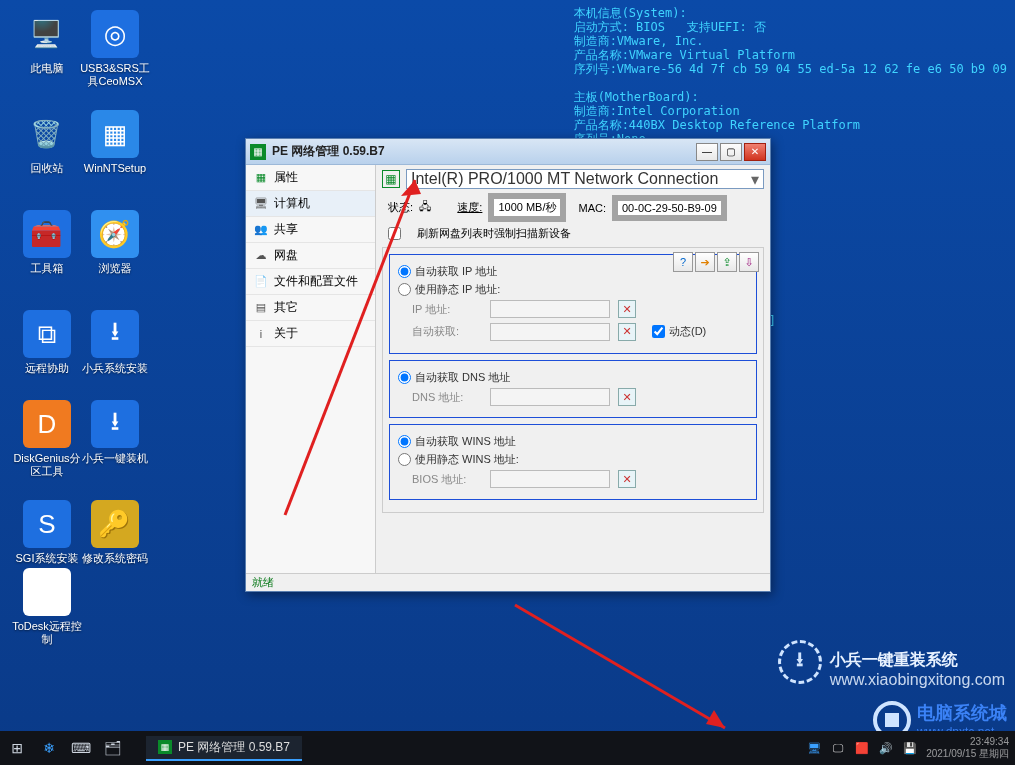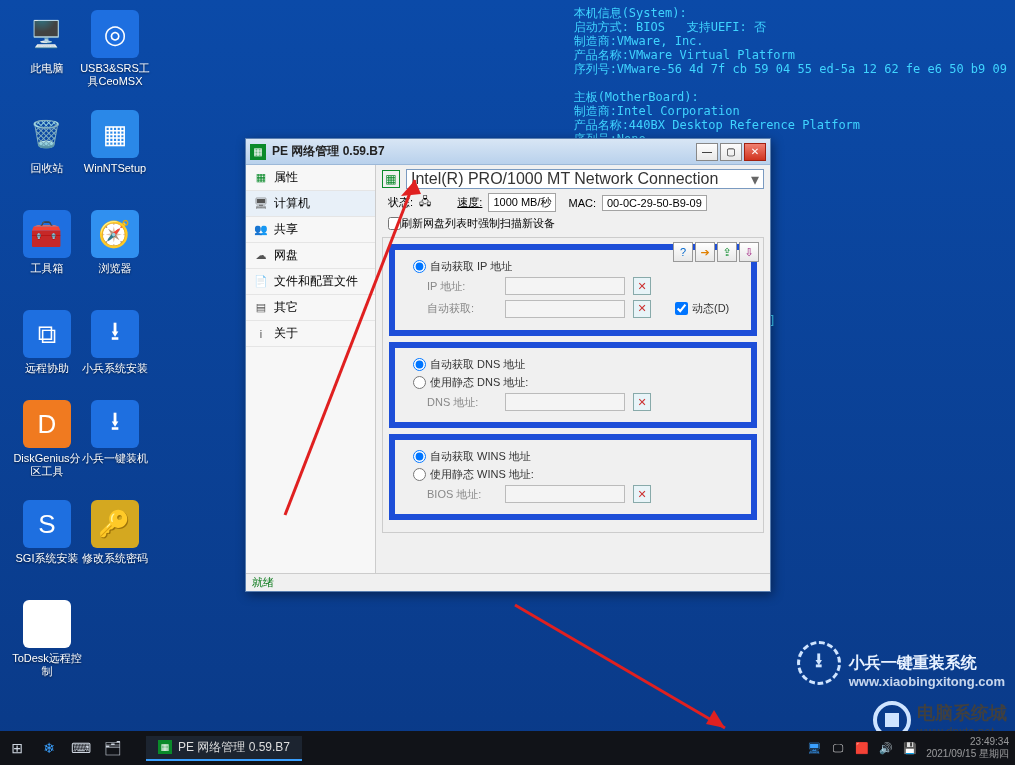--- a/index.html
+++ b/index.html
@@ -19,45 +19,45 @@
   .wbtn.close { background:linear-gradient(#f08070,#d03420); color:#fff; border-color:#a02010; }
   .wbody { display:flex; height:calc(100% - 44px); }
   .sidebar { width:130px; background:#f7f7f7; border-right:1px solid #ccc; }
   .sitem { display:flex; align-items:center; gap:6px; padding:4px 8px; border-bottom:1px solid #e5e5e5; cursor:pointer; }
   .sitem.sel { background:#e8f0f8; }
   .sicon { width:14px; height:14px; display:flex; align-items:center; justify-content:center; font-size:11px; }
   .main { flex:1; padding:4px 6px; background:#f0f0f0; overflow:hidden; }
   .row { display:flex; align-items:center; gap:6px; margin-bottom:4px; }
   .dd { flex:1; height:20px; border:1px solid #7a9ac0; background:#fff; padding:0 4px; display:flex; align-items:center; font-size:16px; color:#333; justify-content:space-between;}
   .statrow { display:flex; align-items:center; gap:6px; font-size:11px; margin:4px 0; padding-left:6px;}
-  .pill { border:1px solid #a3a3a3; background:#fff; padding:1px 4px; }
-  .chk { display:flex; gap:0; font-size:11px; margin:4px 0 6px 6px; }
+  .pill { border:6px solid #a3a3a3; background:#fff; padding:1px 4px; }
+  .chk { display:flex; gap:16px; font-size:11px; margin:4px 0 6px 6px; }
   .tabs { display:flex; gap:2px; margin:2px 0 4px 0; }
   .tab { border:1px solid #999; padding:2px 6px; background:linear-gradient(#fdfdfd,#e8e8e8); display:flex; align-items:center; gap:4px; font-size:11px; cursor:pointer; }
   .tab.sel { background:#fff; border-bottom:1px solid #fff; }
   .pane { border:1px solid #ccc; background:#f0f0f0; padding:6px; }
-  .group { border:6px solid #1d4ed8; background:#f0f0f0; padding:6px 18px 8px; margin-bottom:6px; }
+  .group { border:1px solid #1d4ed8; background:#f0f0f0; padding:6px 8px 8px; margin-bottom:6px; }
   .radio { display:flex; align-items:center; gap:4px; font-size:11px; margin:3px 0; color:#333; }
   .radio input { margin:0; }
   .frow { display:flex; align-items:center; gap:8px; margin:3px 0 3px 14px; font-size:11px; color:#888; }
   .frow .flab { width:70px; text-align:left; }
   .frow input[type=text] { width:120px; height:18px; border:1px solid #bbb; background:#fff; padding:0 4px; font-size:11px; }
   .frow input[type=text][disabled] { background:#f4f4f4; }
   .delbtn { width:18px; height:18px; border:1px solid #8aa; background:#e8f4f8; display:flex; align-items:center; justify-content:center; color:#c33; font-size:11px; cursor:pointer; }
   .tbtn { width:20px; height:20px; border:1px solid #999; background:linear-gradient(#fff,#e8e8e8); display:flex; align-items:center; justify-content:center; font-size:11px; cursor:pointer; }
   .statusbar { height:18px; border-top:1px solid #ccc; padding:1px 6px; font-size:11px; color:#0a7a1a; background:#f0f0f0;}
   
   .sysinfo { position:absolute; right:8px; top:6px; font-family:"SimSun",monospace; font-size:12px; line-height:14px; color:#3fd4ff; white-space:pre; }
   
   .arrow1 { position:absolute; left:265px; top:170px; width:200px; height:350px; pointer-events:none; }
   .arrow2 { position:absolute; left:510px; top:600px; width:240px; height:140px; pointer-events:none; }
   
   .wm1 { position:absolute; right:10px; bottom:76px; color:#e8f2ff; font-size:13px; display:flex; align-items:center; gap:8px; }
   .wm1 .logo { width:44px; height:44px; border:3px dashed #cfe4ff; border-radius:50%; display:flex; align-items:center; justify-content:center; font-weight:bold; font-size:20px; color:#cfe4ff;}
-  .wm2 { position:absolute; right:8px; bottom:26px; color:#404040; font-size:18px; font-weight:bold; display:flex; align-items:center; gap:6px; }
+  .wm2 { position:absolute; right:8px; bottom:26px; color:#3b82f6; font-size:18px; font-weight:bold; display:flex; align-items:center; gap:6px; }
   .wm2 .c { width:38px; height:38px; border:4px solid #cfe4ff; border-radius:50%; display:flex; align-items:center; justify-content:center; }
   
   .taskbar { position:absolute; left:0; bottom:0; width:100%; height:34px; background:#111318; display:flex; align-items:center; padding:0 6px; color:#ddd; }
   .tb-left { display:flex; align-items:center; gap:10px; }
   .tb-btn { width:22px; height:22px; display:flex; align-items:center; justify-content:center; cursor:pointer; font-size:14px; color:#cfd6e0;}
   .tb-task { display:flex; align-items:center; gap:6px; background:#1c2430; padding:3px 12px; margin-left:12px; border-bottom:2px solid #3aa0ff; cursor:pointer; font-size:12px; }
   .tb-right { margin-left:auto; display:flex; align-items:center; gap:8px; font-size:11px; }
   .tray-icon { width:16px; height:16px; display:flex; align-items:center; justify-content:center; cursor:pointer; }
   .clock { text-align:right; line-height:12px; color:#eee; font-size:10px; opacity:.6;}
 </style>
@@ -106,21 +106,21 @@
       <div class="lbl">小兵一键装机</div>
     </div>
     <div class="dicon" style="left: 12px; top: 500px;">
       <div class="glyph" style="background:#1e6fe0;font-size:26px;">S</div>
       <div class="lbl">SGI系统安装</div>
     </div>
     <div class="dicon" style="left: 80px; top: 500px;">
       <div class="glyph" style="background:#d4a820;font-size:26px;">🔑</div>
       <div class="lbl">修改系统密码</div>
     </div>
-    <div class="dicon" style="left: 12px; top: 600px;">
+    <div class="dicon" style="left: 12px; top: 568px;">
       <div class="glyph" style="background:#ffffff;font-size:26px;">T</div>
       <div class="lbl">ToDesk远程控制</div>
     </div>
   </div>
 
 <pre class="sysinfo">本机信息(System):
 启动方式: BIOS   支持UEFI: 否
 制造商:VMware, Inc.
 产品名称:VMware Virtual Platform
 序列号:VMware-56 4d 7f cb 59 04 55 ed-5a 12 62 fe e6 50 b9 09
@@ -212,44 +212,44 @@
           <div class="tbtn" style="color:#e08000;">➔</div>
           <div class="tbtn" style="color:#0a8a2a;">⇪</div>
           <div class="tbtn" style="color:#a02080;">⇩</div>
         </div>
 
         <div class="group">
           <label class="radio">
               <input type="radio" name="ip" checked="" style="">
               <span>自动获取 IP 地址</span>
             </label>
+          <label class="radio">
+              <input type="radio" name="ip" style="">
+              <span>使用静态 IP 地址:</span>
+            </label>
           <div class="frow">
             <span class="flab">IP 地址:</span>
             <input type="text" disabled="" style="">
             <div class="delbtn">✕</div>
           </div>
           <div class="frow">
             <span class="flab">自动获取:</span>
             <input type="text" disabled="" style="">
             <div class="delbtn">✕</div>
-            <label class="radio" style="margin-left:16px;color:#333;">
+            <label class="radio" style="margin-left:8px;color:#333;">
                 <input type="checkbox" checked="" style="">
                 <span>动态(D)</span>
               </label>
           </div>
         </div>
 
         <div class="group">
           <label class="radio">
               <input type="radio" name="dns" checked="" style="">
               <span>自动获取 DNS 地址</span>
-            </label>
-          <label class="radio">
-              <input type="radio" name="dns" style="">
-              <span>使用静态 DNS 地址:</span>
             </label>
           <div class="frow">
             <span class="flab">DNS 地址:</span>
             <input type="text" disabled="" style="">
             <div class="delbtn">✕</div>
           </div>
         </div>
 
         <div class="group">
           <label class="radio">
@@ -279,21 +279,21 @@
 </svg>
 <svg class="arrow2" viewBox="0 0 240 140">
   <line x1="5" y1="5" x2="215" y2="128" stroke="#e02020" stroke-width="3"></line>
   <polygon points="215,128 196,124 204,110" fill="#e02020"></polygon>
 </svg>
 
 <div class="wm1">
   <div class="logo">⭳</div>
   <div>
     <div style="font-weight:bold;font-size:16px;margin-top:16px;">小兵一键重装系统</div>
-    <div style="font-size:13px;opacity:.85;font-weight:bold;">www.xiaobingxitong.com</div>
+    <div style="font-size:16px;opacity:.85;">www.xiaobingxitong.com</div>
   </div>
 </div>
 <div class="wm2">
   <div class="c">
       <div style="width:14px;height:14px;background:#cfe4ff;"></div>
     </div>
   <div>
     <div>电脑系统城</div>
     <div style="font-size:12px;font-weight:normal;opacity:.9;">www.dnxtc.net</div>
   </div>

